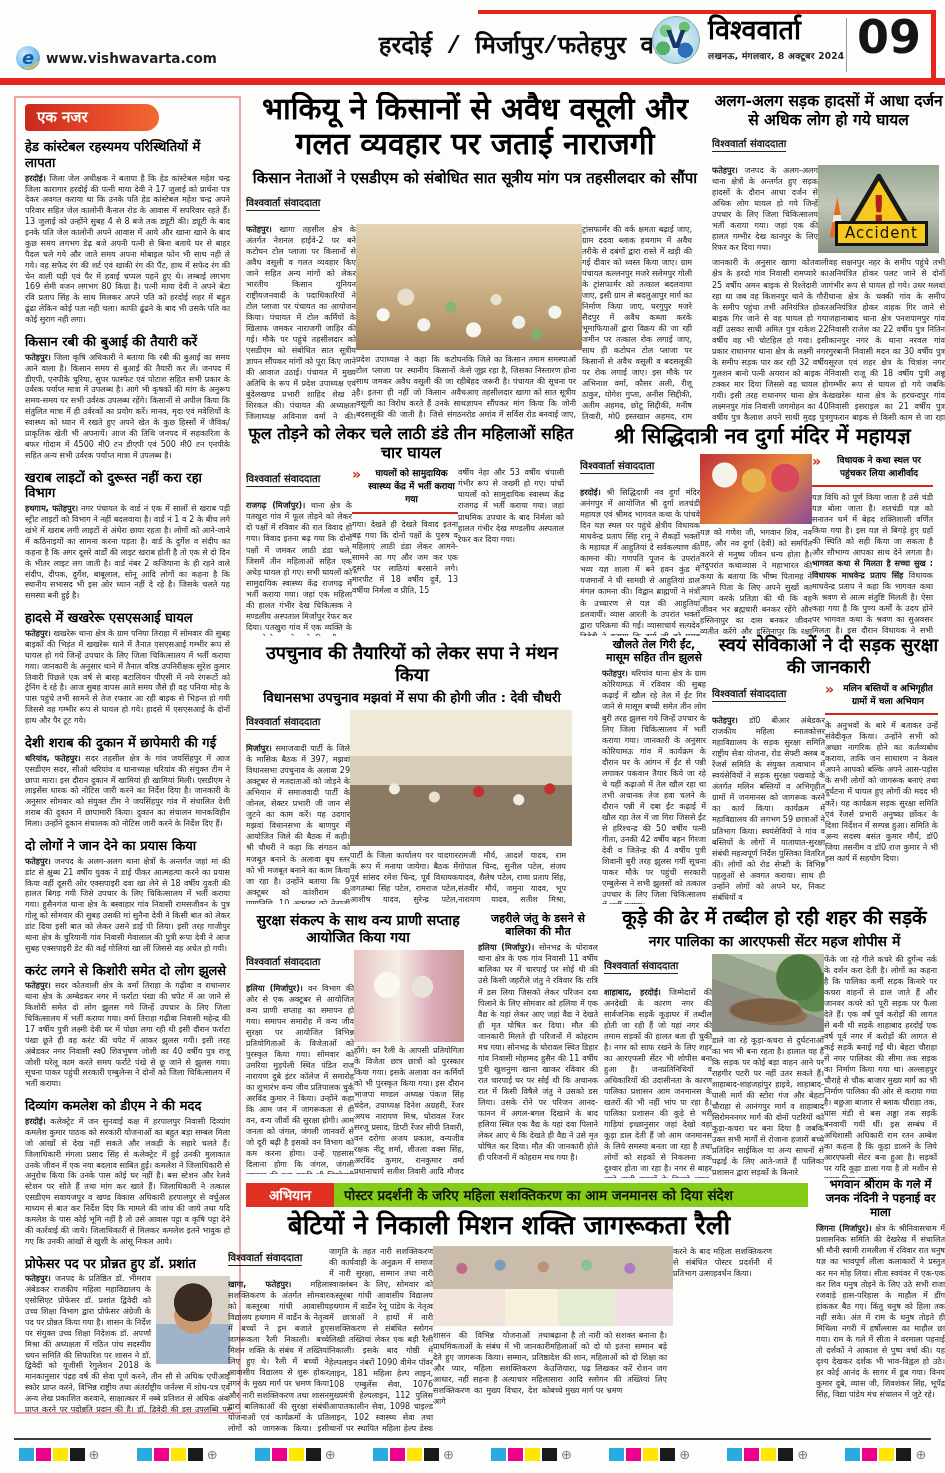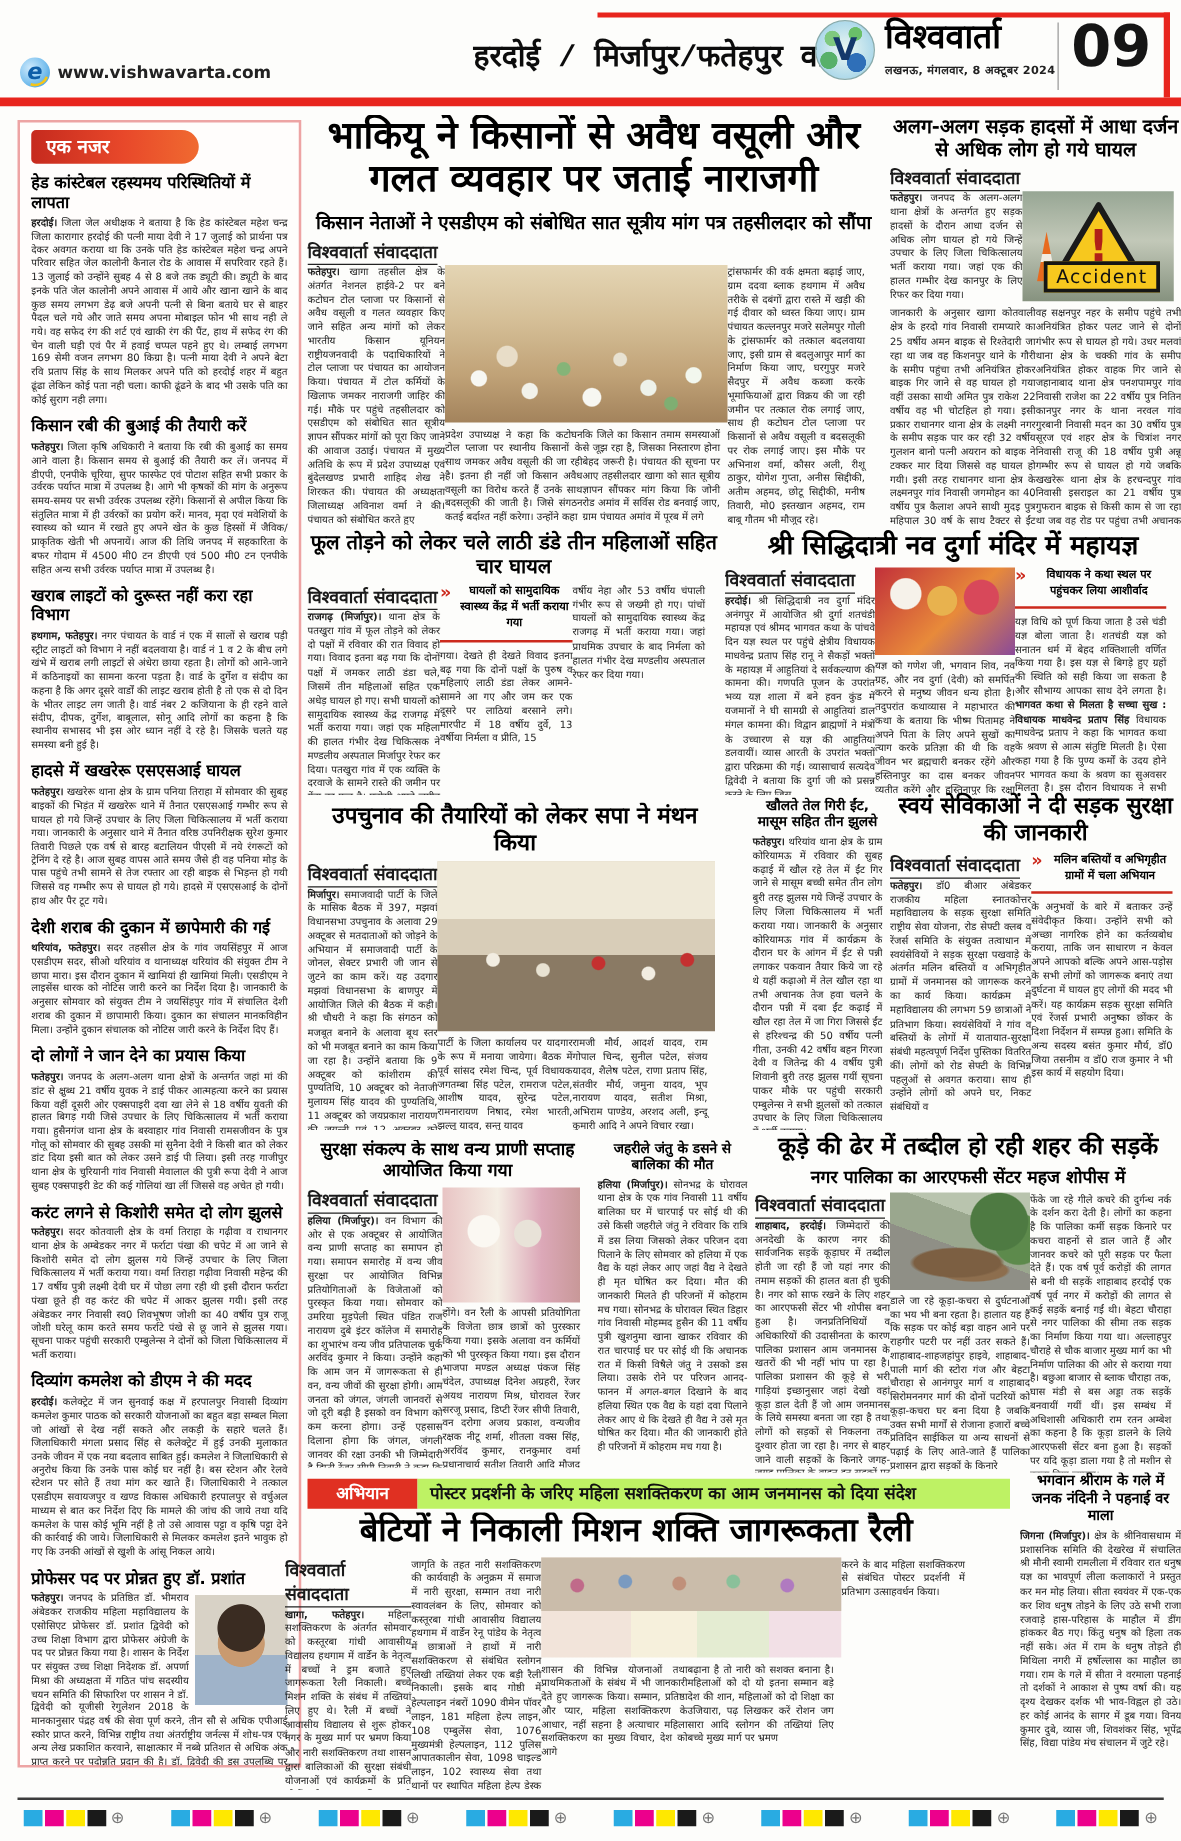--- a/index.html
+++ b/index.html
@@ -31,21 +31,21 @@
   .sb-bd{font-size:8px;line-height:1.36;text-align:justify;color:#1b1b1b;}
   .dl{font-weight:bold;}
   .sb-ph{float:right;width:74px;height:88px;margin:2px 0 3px 5px;background:
     radial-gradient(circle at 50% 30%,#3a2c22 0 26%,transparent 27%),
     radial-gradient(circle at 50% 44%,#c99a70 0 30%,transparent 31%),
     linear-gradient(180deg,#d8d2c6 0 55%,#9fb3c9 55% 100%);}
   
   .art{position:absolute;overflow:hidden;}
   .hl{font-weight:bold;text-align:center;color:#000;line-height:1.2;}
   .sub{font-weight:bold;text-align:center;color:#000;}
-  .by{font-size:14px;font-weight:bold;border-bottom:1px solid #222;display:inline-block;margin-bottom:0;padding-bottom:1px;}
+  .by{font-size:10px;font-weight:bold;border-bottom:1px solid #222;display:inline-block;margin-bottom:13px;padding-bottom:1px;}
   .bd{font-size:8px;line-height:1.38;text-align:justify;color:#1b1b1b;}
   .row{display:flex;gap:0;}
   .pq{border-bottom:2px solid #cc2a1d;padding-bottom:5px;margin-bottom:5px;display:flex;gap:4px;align-items:flex-start;}
   .pq-m{color:#cc2a1d;font-weight:bold;font-size:14px;line-height:1;flex:none;}
   .pq-t{font-weight:bold;font-size:9px;line-height:1.45;text-align:center;flex:1;color:#000;}
   .ish{font-weight:bold;}
   
   .ph{flex:none;background:#cfcac0;position:relative;overflow:hidden;}
   .ph-crowd{background:
     radial-gradient(circle 7px at 12% 72%,#f7f7f2 0 6px,transparent 7px),
@@ -139,21 +139,21 @@
   #art-jantu .hl{font-size:11px;}
   #art-kude{left:604px;top:906px;width:341px;height:272px;}
   #art-kude .hl{font-size:19px;}
   #art-kude .sub{font-size:14px;margin-top:2px;}
   .kd-c1{width:108px;flex:none;}
   .kd-c2{width:112px;flex:none;}
   .kd-c2 .ph{width:112px;height:78px;margin-bottom:3px;}
   .kd-c3{width:113px;flex:none;}
   #campaign-strip{position:absolute;left:246px;top:1183px;width:562px;height:24px;display:flex;align-items:flex-end;}
   .badge{width:88px;background:#e03022;color:#fff;font-weight:bold;font-size:13.5px;text-align:center;line-height:24px;flex:none;}
-  .band{flex:1;background:#bef264;color:#111;font-weight:bold;font-size:13.5px;line-height:24px;padding-left:10px;white-space:nowrap;overflow:hidden;}
+  .band{flex:1;background:#84cc16;color:#111;font-weight:bold;font-size:13.5px;line-height:24px;padding-left:10px;white-space:nowrap;overflow:hidden;}
   #art-rally{left:228px;top:1210px;width:562px;height:222px;}
   #art-rally .hl{font-size:26px;}
   .rl-c1{width:101px;flex:none;}
   .rl-c2{width:104px;flex:none;}
   .rl-mid{width:240px;flex:none;}
   .rl-mid .ph{width:240px;height:80px;margin-bottom:4px;}
   .rl-mid .bd{width:117px;}
   .rl-c5{width:99px;flex:none;}
   #art-ram{left:816px;top:1178px;width:129px;height:254px;}
   #art-ram .hl{font-size:11.5px;}
@@ -302,20 +302,21 @@
           <span class="pq-m">»</span>
           <span class="pq-t">विधायक ने कथा स्थल पर पहुंचकर लिया आशीर्वाद</span>
         </div>
       <div class="bd"><span>यज्ञ विधि को पूर्ण किया जाता है उसे चंडी यज्ञ बोला जाता है। शतचंडी यज्ञ को सनातन धर्म में बेहद शक्तिशाली वर्णित किया गया है। इस यज्ञ से बिगड़े हुए ग्रहों की स्थिति को सही किया जा सकता है और सौभाग्य आपका साथ देने लगता है।</span> <span class="ish">भागवत कथा से मिलता है सच्चा सुख : विधायक माधवेन्द्र प्रताप सिंह</span> <span>विधायक माधवेन्द्र प्रताप ने कहा कि भागवत कथा के श्रवण से आत्म संतुष्टि मिलती है। ऐसा कहा गया है कि पुण्य कर्मों के उदय होने पर भागवत कथा के श्रवण का सुअवसर मिलता है। इस दौरान विधायक ने सभी यज्ञाचार्यो व पंडित सत्यदेव द्विवेदी से आशीर्वाद लिया।</span></div>
     </div>
   </div>
 </div>
 
 <div class="art" id="art-sapa">
   <div class="hl">उपचुनाव की तैयारियों को लेकर सपा ने मंथन किया</div>
+  <div class="sub">विधानसभा उपचुनाव मझवां में सपा की होगी जीत : देवी चौधरी</div>
   <div class="row" style="margin-top:4px;">
     <div class="sp-c1">
       <span class="by">विश्ववार्ता संवाददाता</span>
       <div class="bd"><span class="dl">मिर्जापुर।</span> <span>समाजवादी पार्टी के जिले के मासिक बैठक में 397, मझवां विधानसभा उपचुनाव के अलावा 29 अक्टूबर से मतदाताओं को जोड़ने के अभियान में समाजवादी पार्टी के जोनल, सेक्टर प्रभारी जी जान से जुटने का काम करें। यह उदगार मझवां विधानसभा के बाणपुर में आयोजित जिले की बैठक में कही। श्री चौधरी ने कहा कि संगठन को मजबूत बनाने के अलावा बूथ स्तर को भी मजबूत बनाने का काम किया जा रहा है। उन्होंने बताया कि 9 अक्टूबर को कांशीराम की पुण्यतिथि, 10 अक्टूबर को नेताजी मुलायम सिंह यादव की पुण्यतिथि, 11 अक्टूबर को जयप्रकाश नारायण की जयन्ती एवं 12 अक्टूबर को लोकनायक की जयन्ती</span></div>
     </div>
     <div class="sp-right">
       <div class="ph ph-sapa"></div>
       <div class="row">
         <div class="bd">पार्टी के जिला कार्यालय पर यादगार के रूप में मनाया जायेगा। बैठक में पूर्व सांसद रमेश चिन्द, पूर्व विधायक जगतम्बा सिंह पटेल, रामराज पटेल, आशीष यादव, सुरेन्द्र पटेल, रामनारायण निषाद, रमेश भारती, झल्लू यादव, सन्तु यादव</div>
         <div class="bd">रामजी मौर्य, आदर्श यादव, राम गोपाल चिन्द, सुनील पटेल, संजय यादव, शैलेष पटेल, राणा प्रताप सिंह, संतवीर मौर्य, जमुना यादव, भूप नारायण यादव, सतीश मिश्रा, अभिराम पाण्डेय, अरशद अली, इन्दू कुमारी आदि ने अपने विचार रखा।</div>

